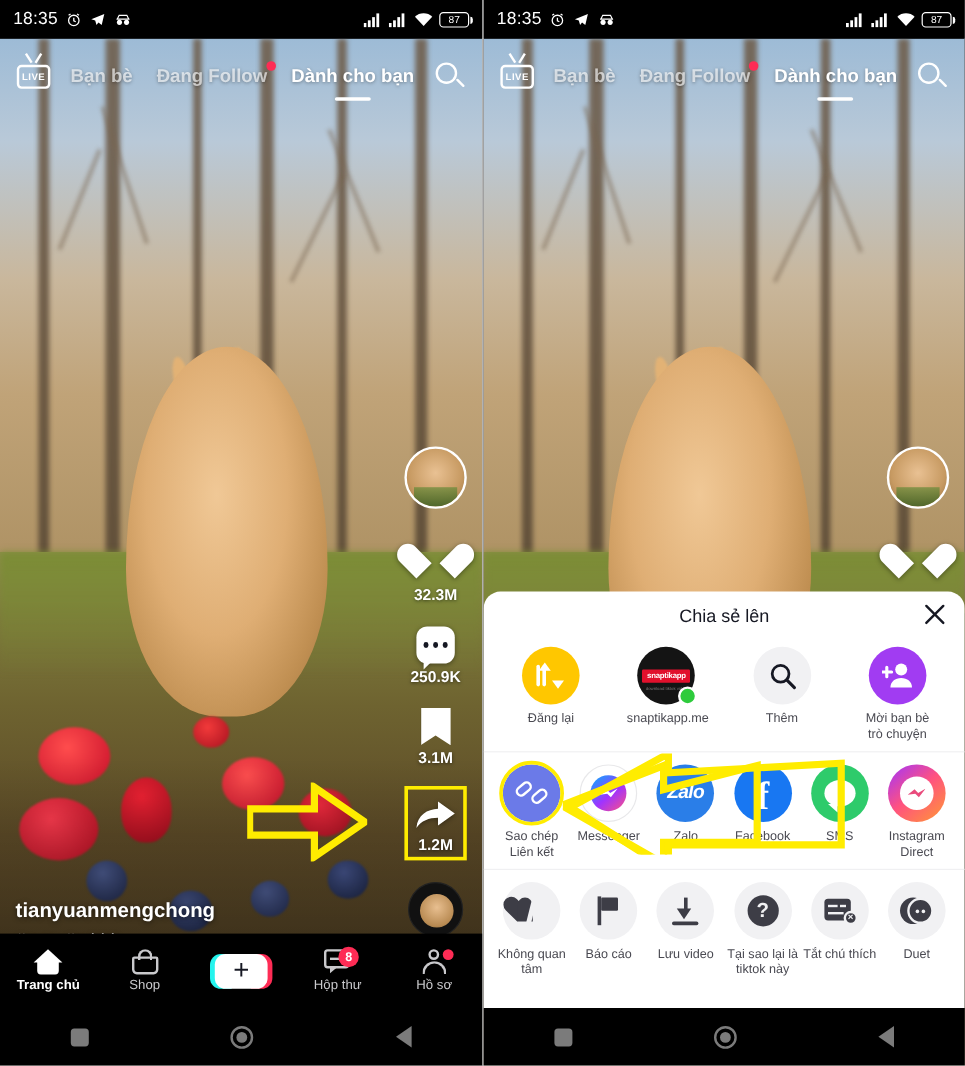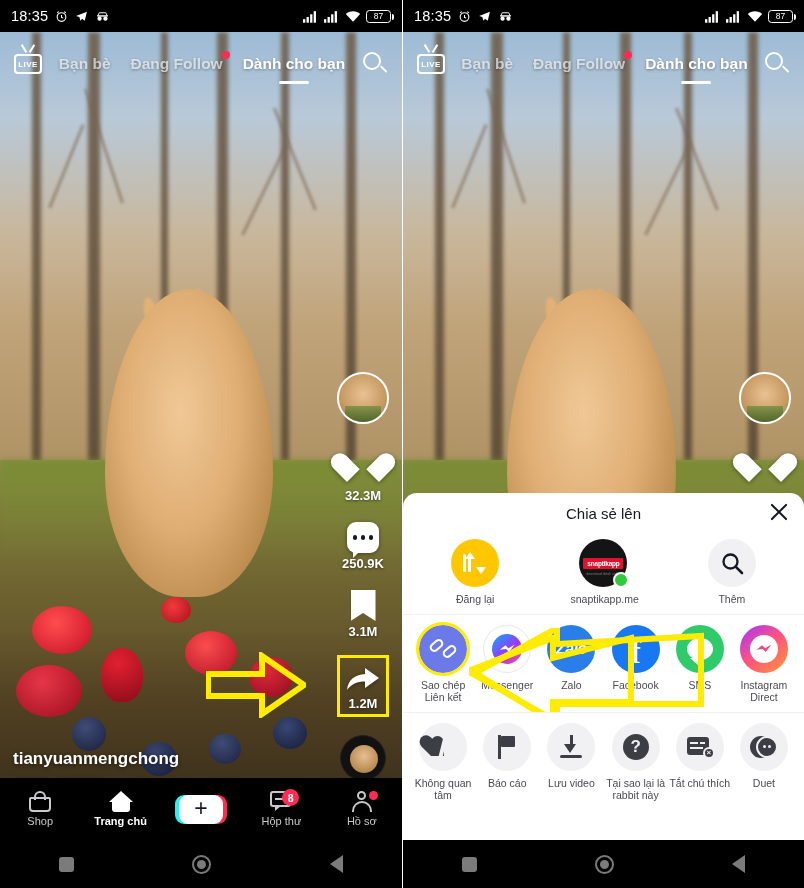--- a/index.html
+++ b/index.html
@@ -411,33 +411,33 @@
       <div class="cap-user">tianyuanmengchong</div>
       <div class="cap-tags">#cute #rabbit</div>
       <div class="cap-music">♫ | - tianyuanmengchong</div>
     </div>
 
     <svg class="ann" style="left:206px; top:652px; width:100px; height:66px;" viewBox="0 0 100 66">
       <path d="M2 22h54V4l42 29-42 29V44H2z" fill="none" stroke="#ffec00" stroke-width="6" stroke-linejoin="miter"></path>
     </svg>
 
     <div class="tabbar">
+      <div class="tb active">
+        <div class="ic-home">
+            <span class="roof"></span>
+            <span class="body"></span>
+          </div>
+        <span class="tb-label">Trang chủ</span>
+      </div>
       <div class="tb">
         <div class="ic-shop">
             <span class="handle"></span>
             <span class="bag"></span>
           </div>
         <span class="tb-label">Shop</span>
-      </div>
-      <div class="tb active">
-        <div class="ic-home">
-            <span class="roof"></span>
-            <span class="body"></span>
-          </div>
-        <span class="tb-label">Trang chủ</span>
       </div>
       <div class="tb">
         <div class="ic-plus">
             <span>+</span>
           </div>
       </div>
       <div class="tb">
         <div class="ic-inbox">
             <span class="bub"></span>
             <span class="dash"></span>
@@ -597,20 +597,30 @@
         </div>
         <div class="cell">
           <span class="circ more">
             <svg width="24" height="24" viewBox="0 0 24 24">
                 <circle cx="10.5" cy="10.5" r="7" fill="none" stroke="#161823" stroke-width="2.3"></circle>
                 <path d="M15.6 15.6L22 22" stroke="#161823" stroke-width="2.6" stroke-linecap="round"></path>
               </svg>
           </span>
           <span class="lbl">Thêm</span>
         </div>
+        <div class="cell">
+          <span class="circ invite">
+            <svg width="26" height="24" viewBox="0 0 26 24">
+                <circle cx="16" cy="7" r="5" fill="#fff"></circle>
+                <path d="M7 22c0-5 4-8 9-8s9 3 9 8z" fill="#fff"></path>
+                <path d="M4 5v8M0 9h8" stroke="#fff" stroke-width="2.6" stroke-linecap="round"></path>
+              </svg>
+          </span>
+          <span class="lbl">Mời bạn bè trò chuyện</span>
+        </div>
       </div>
 
       <div class="row r2">
         <div class="cell">
           <span class="circ link hlbox">
             <span class="link-ic">
                 <i></i>
                 <i></i>
               </span>
           </span>
@@ -679,21 +689,21 @@
                 <span class="ar"></span>
                 <span class="ba"></span>
               </span>
           </span>
           <span class="lbl">Lưu video</span>
         </div>
         <div class="cell">
           <span class="circ grey">
             <span class="qm">?</span>
           </span>
-          <span class="lbl">Tại sao lại là rabbit này</span>
+          <span class="lbl">Tại sao lại là tiktok này</span>
         </div>
         <div class="cell">
           <span class="circ grey">
             <span class="cc">
                 <span class="bx"></span>
                 <span class="l1"></span>
                 <span class="l3"></span>
                 <span class="l2"></span>
                 <span class="xc">×</span>
               </span>

